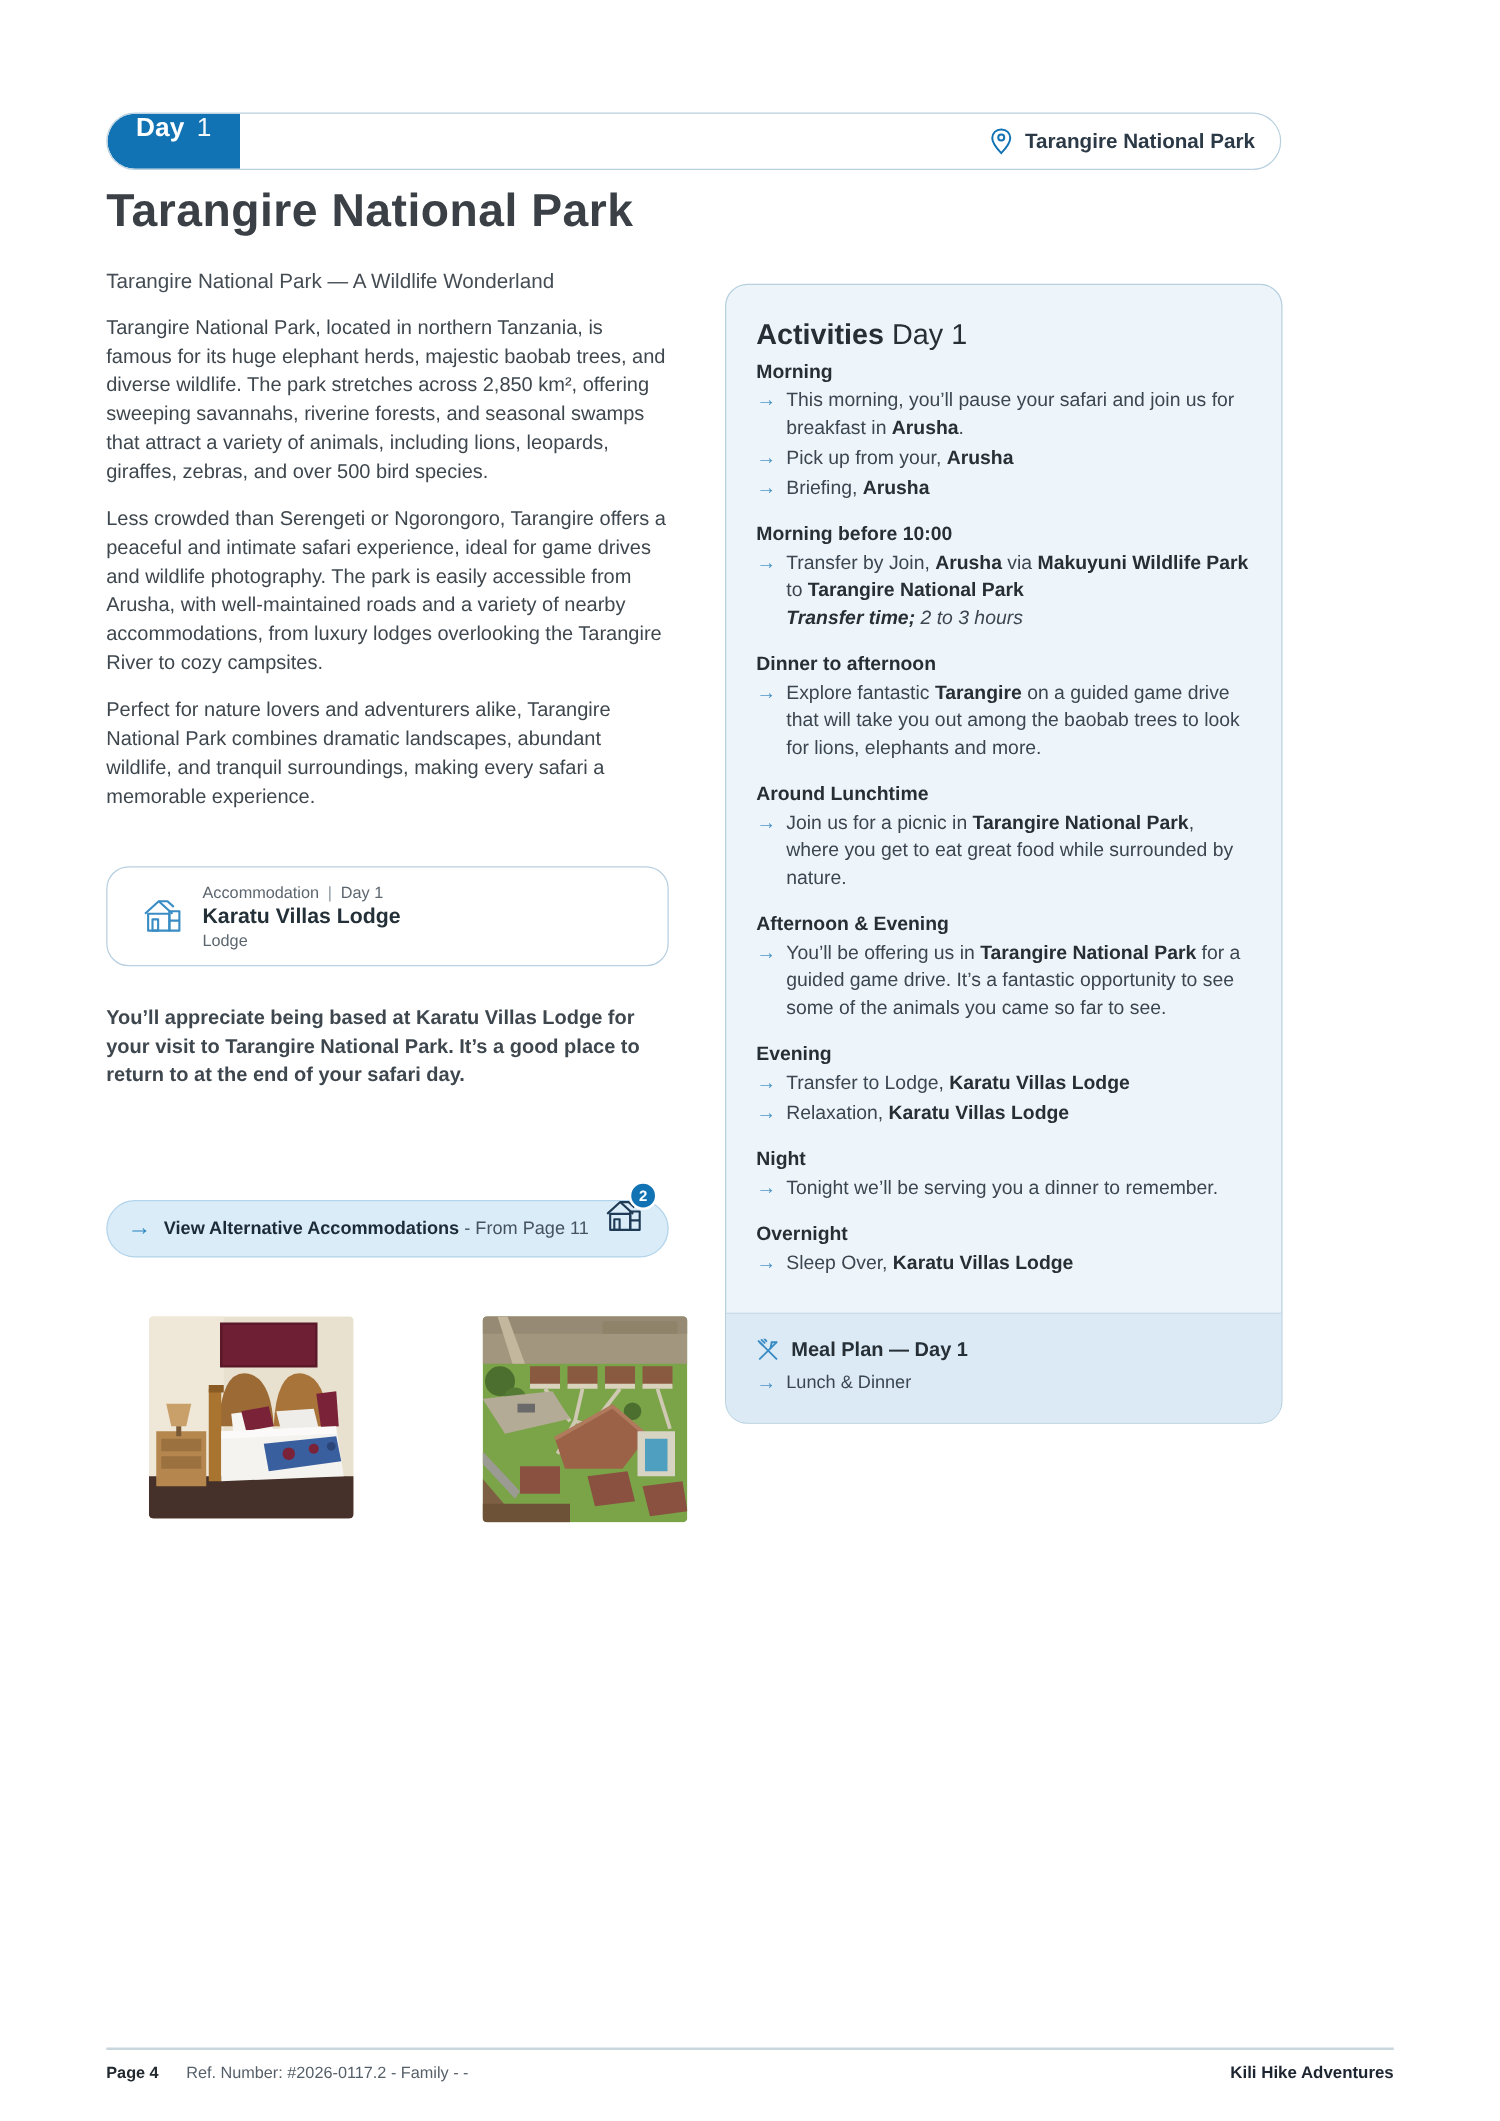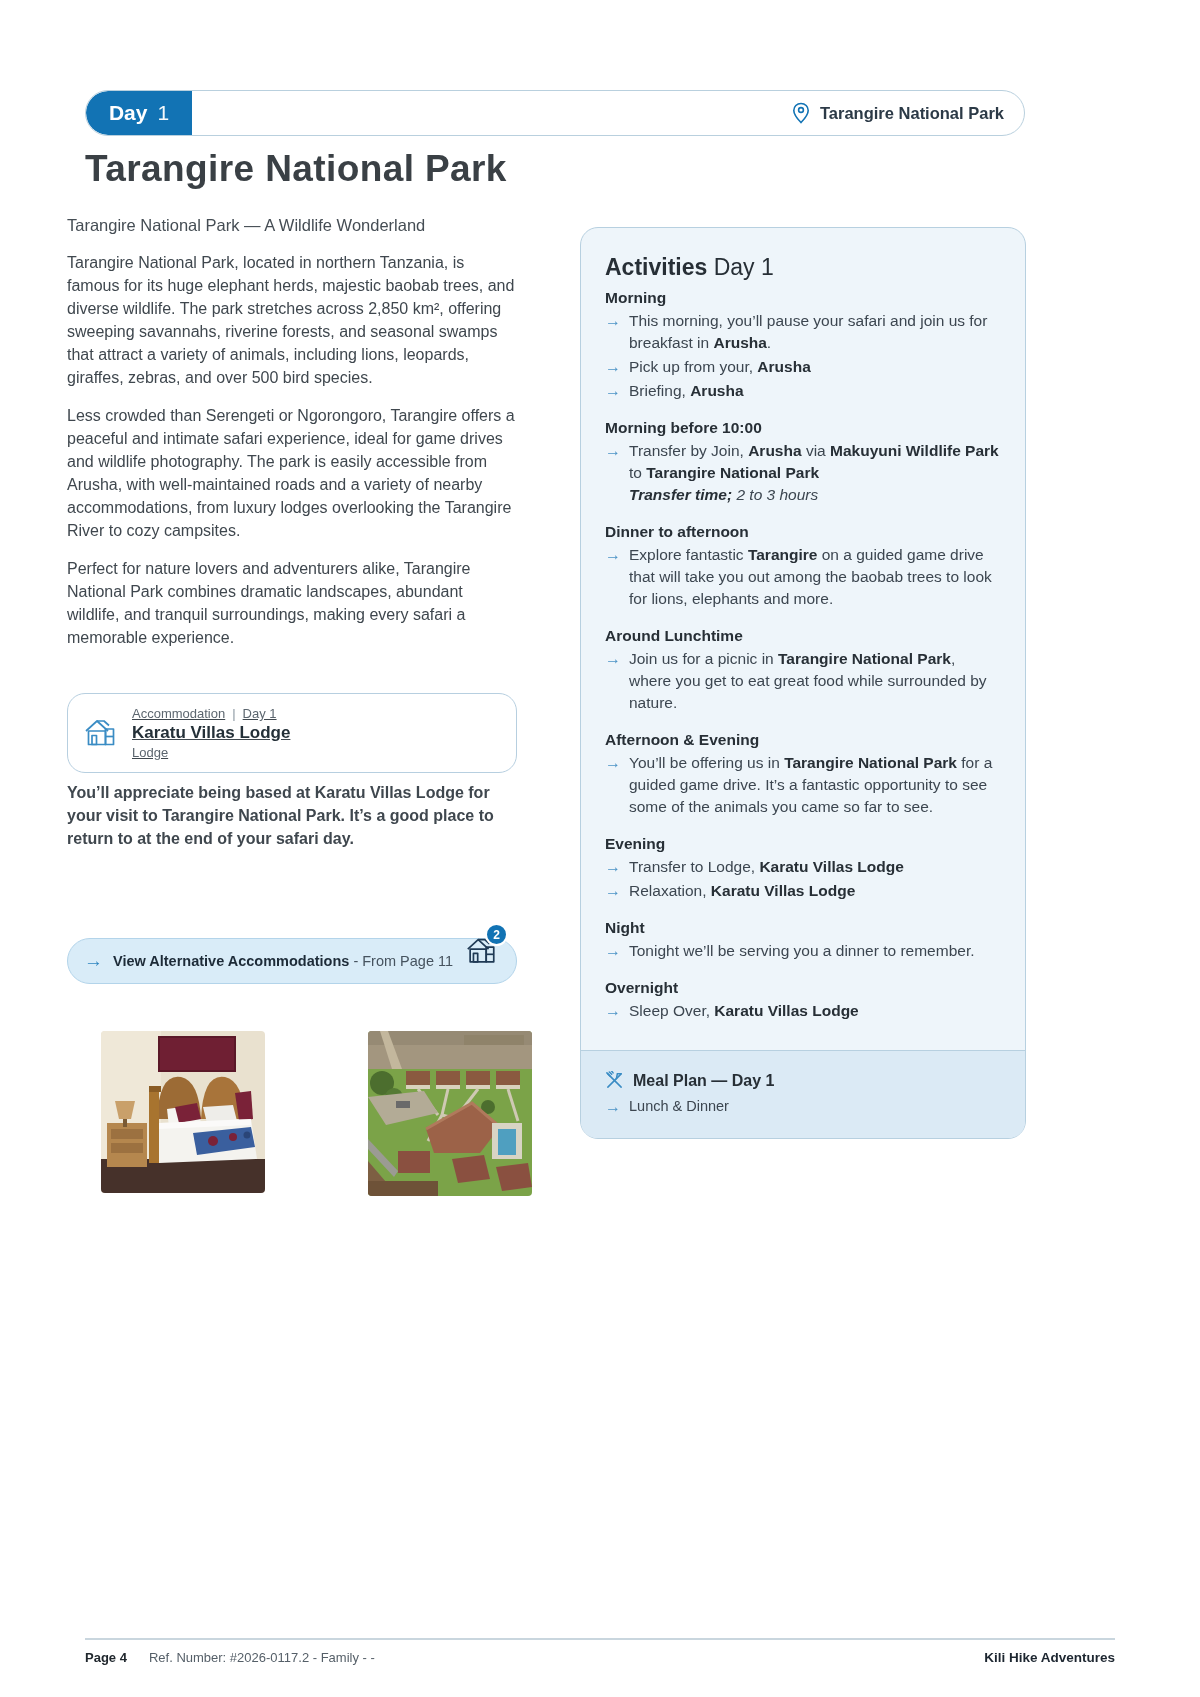--- a/index.html
+++ b/index.html
@@ -5,38 +5,38 @@
   * { margin:0; padding:0; box-sizing:border-box; }
   html,body { background:#ffffff; }
   body { font-family:"Liberation Sans", sans-serif; color:#3f474e; }
   .page { position:relative; width:1200px; height:1697px; background:#ffffff; overflow:hidden; }
 
   
   .header-bar { position:absolute; left:85px; top:90px; width:940px; height:46px;
     border:1.5px solid #b9d0de; border-radius:24px; background:#fff;
     display:flex; align-items:center; overflow:hidden; }
   .day-badge { background:#1273b4; color:#fff; height:100%; width:106px;
-    display:flex; align-items:center; justify-content:center; gap:10px;
+    display:flex; align-items:flex-start; justify-content:center; gap:10px;
     border-radius:22px 0 0 22px; font-size:21px; }
   .day-badge .lbl { font-weight:bold; }
   .day-badge .num { font-weight:normal; opacity:.95; }
   .header-loc { margin-left:auto; display:flex; align-items:center; gap:9px; padding-right:20px; }
   .header-loc .loc-text { font-weight:bold; font-size:16.5px; color:#2c3a47; }
 
   
   .page-title { position:absolute; left:85px; top:148px; font-size:37px; font-weight:bold;
     color:#3a4045; letter-spacing:.4px; }
-  .left-col { position:absolute; left:67px; top:216px; width:450px; }
+  .left-col { position:absolute; left:85px; top:216px; width:450px; }
   .subtitle { font-size:16.5px; color:#454d54; margin-bottom:16px; }
   .left-col p { font-size:16px; line-height:23px; color:#3f474e; margin-bottom:15px; }
   .left-col p.gap-after { margin-bottom:44px; }
 
   
-  .accom-card { border:1.5px solid #b7cfe0; border-radius:18px; padding:12px 16px 12px 14px;
-    display:flex; align-items:center; gap:14px; margin-bottom:8px; background:#fff;text-decoration:underline; }
+  .accom-card { border:1.5px solid #b7cfe0; border-radius:18px; padding:12px 16px 12px 26px;
+    display:flex; align-items:center; gap:14px; margin-bottom:30px; background:#fff; }
   .accom-text .kicker { font-size:13px; color:#5c666f; }
   .accom-text .kicker .sep { margin:0 7px; color:#8a97a1; }
   .accom-text .name { font-size:17px; font-weight:bold; color:#243038; margin:2px 0; }
   .accom-text .type { font-size:13px; color:#5c666f; }
 
   .after-card { margin-bottom:0 !important;font-weight:bold; }
 
   
   .alt-bar-wrap { position:relative; margin-top:88px; }
   .alt-bar { position:relative; background:#d9ecf8; border:1px solid #b3d4ea; border-radius:23px;

